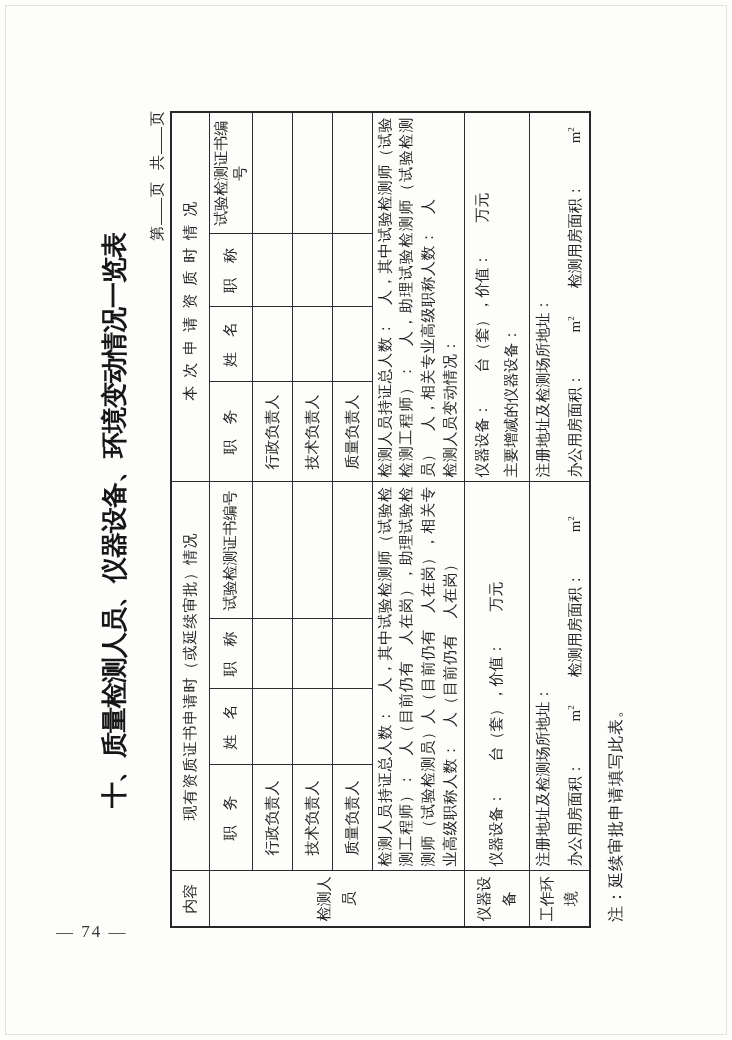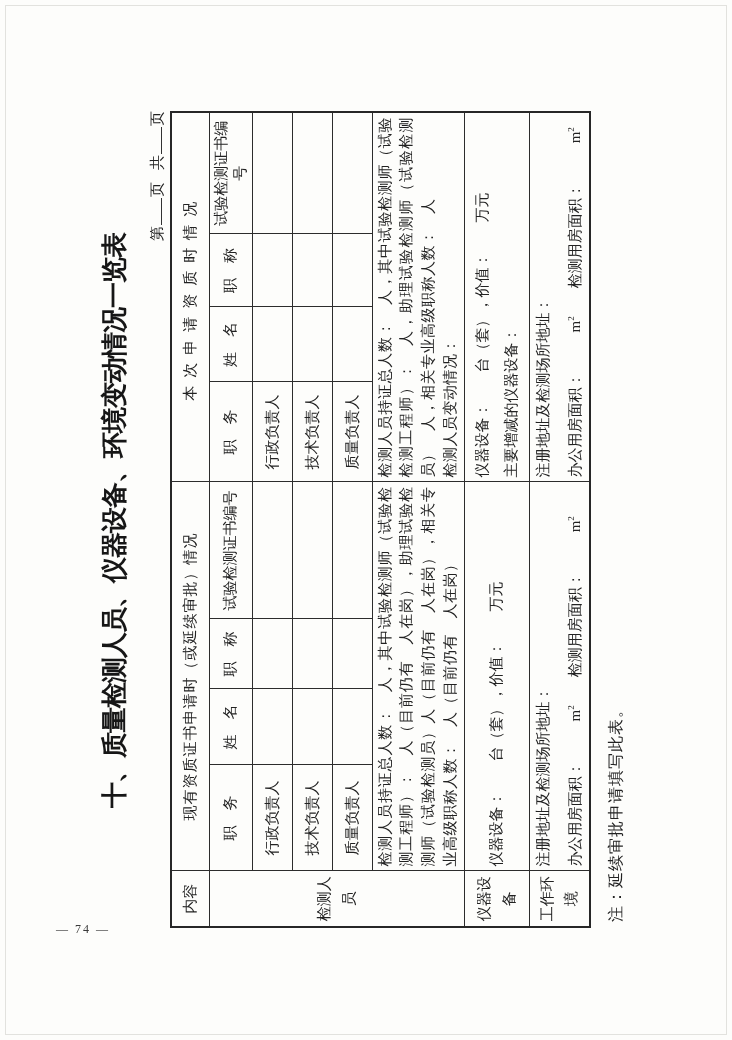--- a/index.html
+++ b/index.html
@@ -59,21 +59,21 @@
   sup { font-size:9px; }
 
   .note {
     position:absolute; top:511px; left:6px;
     font-size:16px; letter-spacing:1px; color:#222; white-space:nowrap;
   }
 
   
   .page-no {
     position:absolute; left:56px; top:922px;
-    font-size:12px; color:#3a3a3a; letter-spacing:2px; white-space:nowrap;
+    font-size:17px; color:#3a3a3a; letter-spacing:2px; white-space:nowrap;
   }
 </style>
 </head>
 <body>
 
 <div class="page">
   <div class="scan-edge"></div>
 
   <div class="rot">
 

